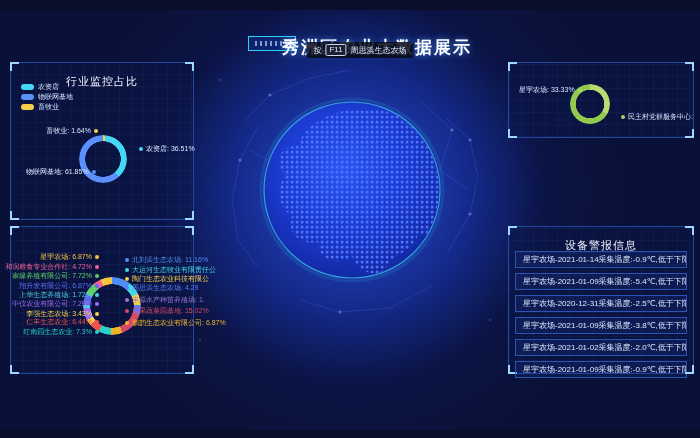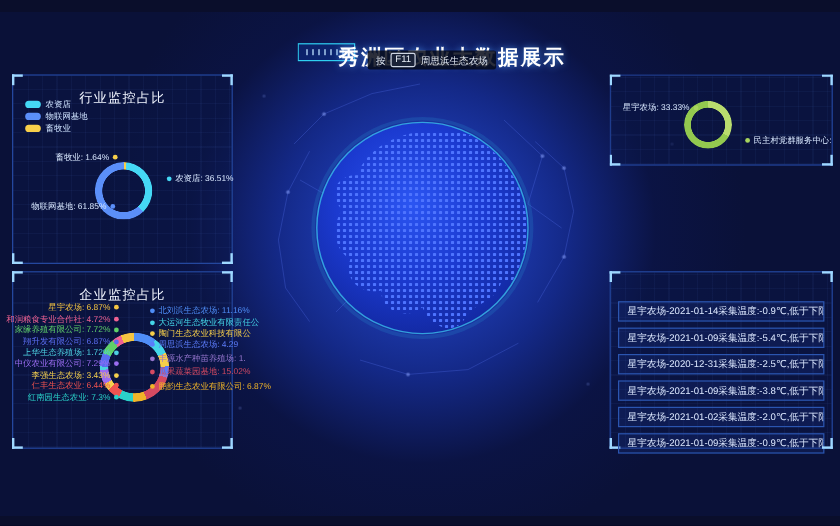--- a/index.html
+++ b/index.html
@@ -201,21 +201,20 @@
         </div>
       </div>
     <div class="donut d-ind" style="background: conic-gradient(rgb(247, 207, 74) 0deg, rgb(247, 207, 74) 5.9deg, rgb(69, 216, 245) 5.9deg, rgb(69, 216, 245) 137.34deg, rgb(91, 143, 249) 137.34deg, rgb(91, 143, 249) 360deg);"></div>
     <span class="co co-animal">畜牧业: 1.64%</span>
     <span class="co co-store">农资店: 36.51%</span>
     <span class="co co-iot">物联网基地: 61.85%</span>
   </section>
 
   <section class="panel p2">
     <div class="corners"></div>
-    <h2 class="ptitle">企业监控占比</h2>
     <div class="donut d-ent" style="background: conic-gradient(rgb(79, 141, 247) 0deg, rgb(79, 141, 247) 37.83deg, rgb(69, 214, 232) 37.83deg, rgb(69, 214, 232) 64.95deg, rgb(247, 207, 74) 64.95deg, rgb(247, 207, 74) 88.68deg, rgb(92, 124, 250) 88.68deg, rgb(92, 124, 250) 103.22deg, rgb(149, 117, 205) 103.22deg, rgb(149, 117, 205) 108.31deg, rgb(212, 74, 98) 108.31deg, rgb(212, 74, 98) 159.22deg, rgb(240, 180, 41) 159.22deg, rgb(240, 180, 41) 182.51deg, rgb(42, 209, 201) 182.51deg, rgb(42, 209, 201) 207.25deg, rgb(239, 83, 80) 207.25deg, rgb(239, 83, 80) 229.08deg, rgb(245, 208, 77) 229.08deg, rgb(245, 208, 77) 240.71deg, rgb(155, 109, 242) 240.71deg, rgb(155, 109, 242) 265.42deg, rgb(77, 208, 225) 265.42deg, rgb(77, 208, 225) 271.25deg, rgb(90, 108, 240) 271.25deg, rgb(90, 108, 240) 294.54deg, rgb(95, 208, 104) 294.54deg, rgb(95, 208, 104) 320.71deg, rgb(240, 98, 146) 320.71deg, rgb(240, 98, 146) 336.71deg, rgb(245, 197, 66) 336.71deg, rgb(245, 197, 66) 360deg);"></div>
     <div>
         <span class="ent-lbl left" style="top: 26px; color: rgb(245, 197, 66);">星宇农场: 6.87%</span>
         <span class="ent-lbl left" style="top: 36px; color: rgb(240, 98, 146);">和润粮食专业合作社: 4.72%</span>
         <span class="ent-lbl left" style="top: 45px; color: rgb(95, 208, 104);">家缘养殖有限公司: 7.72%</span>
         <span class="ent-lbl left" style="top: 55px; color: rgb(90, 108, 240);">翔升发有限公司: 6.87%</span>
         <span class="ent-lbl left" style="top: 64px; color: rgb(77, 208, 225);">上华生态养殖场: 1.72%</span>
         <span class="ent-lbl left" style="top: 73px; color: rgb(155, 109, 242);">中仪农业有限公司: 7.29%</span>
         <span class="ent-lbl left" style="top: 83px; color: rgb(245, 208, 77);">李强生态农场: 3.43%</span>
         <span class="ent-lbl left" style="top: 91px; color: rgb(239, 83, 80);">仁丰生态农业: 6.44%</span>
@@ -233,20 +232,21 @@
   <section class="panel p3">
     <div class="corners"></div>
     <div class="donut d-dr" style="background: conic-gradient(rgb(185, 220, 110) 0deg, rgb(185, 220, 110) 119.99deg, rgb(147, 201, 79) 119.99deg, rgb(147, 201, 79) 360deg);"></div>
     <span class="co dr-farm">星宇农场: 33.33%</span>
     <span class="co dr-center">民主村党群服务中心:</span>
   </section>
 
 
   <section class="panel p5">
     <div class="corners"></div>
+    <h2 class="ptitle">设备警报信息</h2>
     <div class="alarm-list">
         <div class="alarm-row">星宇农场-2021-01-14采集温度:-0.9℃,低于下限:0℃</div>
         <div class="alarm-row">星宇农场-2021-01-09采集温度:-5.4℃,低于下限:0℃</div>
         <div class="alarm-row">星宇农场-2020-12-31采集温度:-2.5℃,低于下限:0℃</div>
         <div class="alarm-row">星宇农场-2021-01-09采集温度:-3.8℃,低于下限:0℃</div>
         <div class="alarm-row">星宇农场-2021-01-02采集温度:-2.0℃,低于下限:0℃</div>
         <div class="alarm-row">星宇农场-2021-01-09采集温度:-0.9℃,低于下限:0℃</div>
       </div>
   </section>
 </div>

